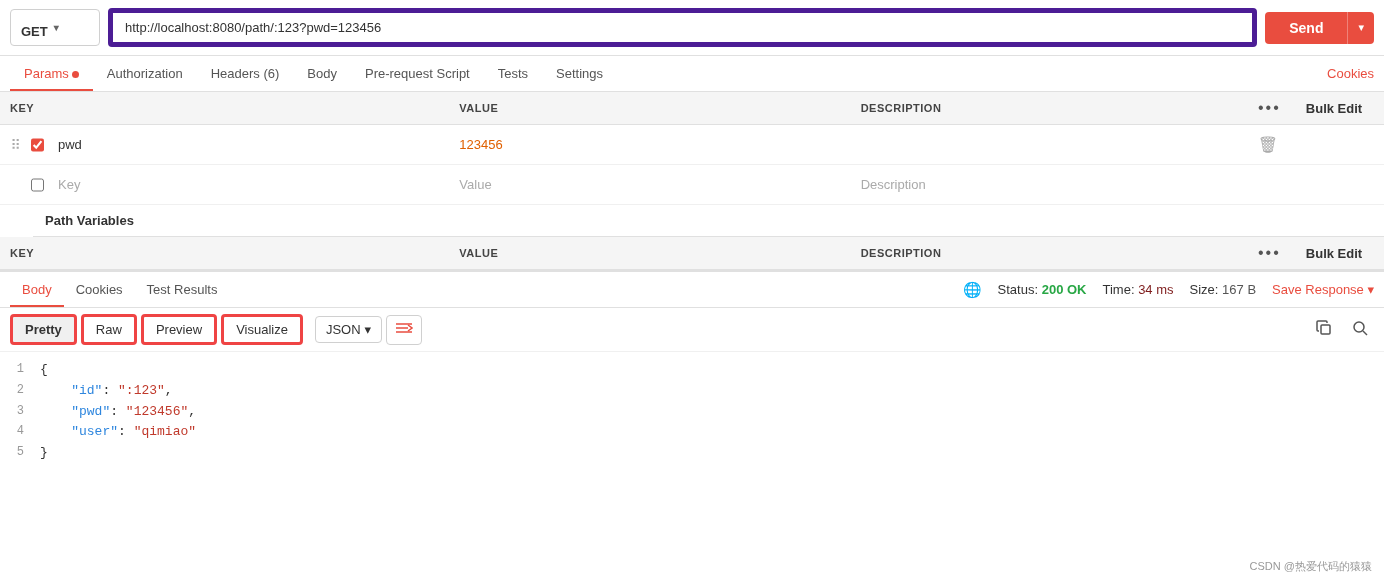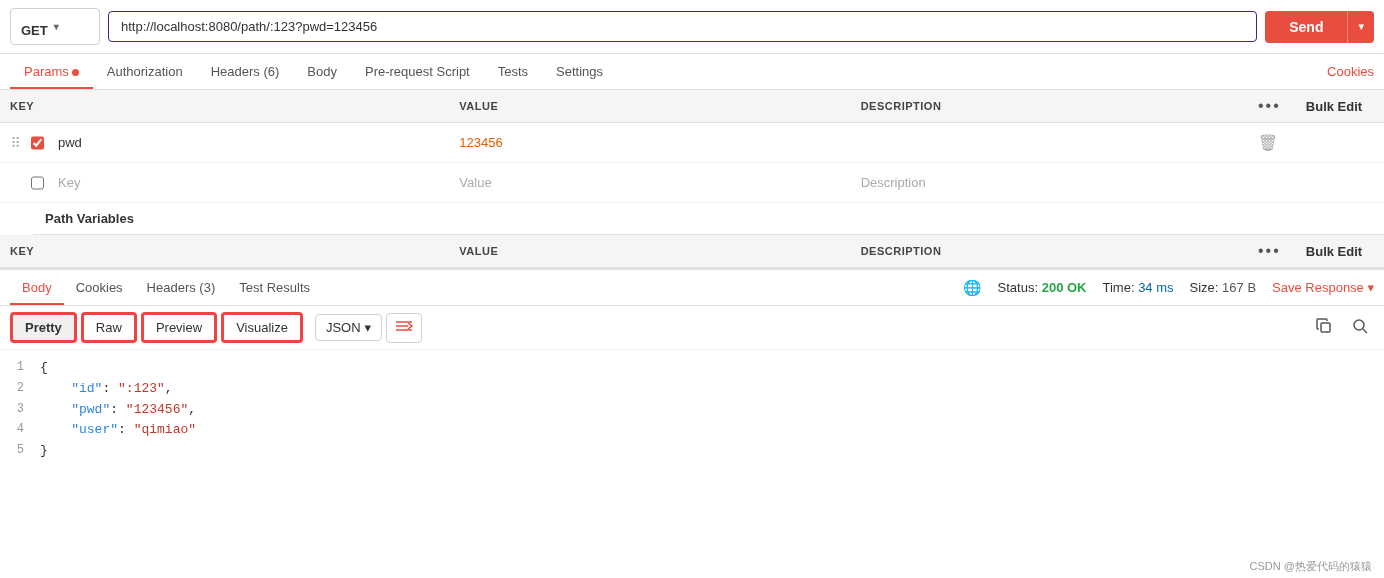--- a/index.html
+++ b/index.html
@@ -34,21 +34,21 @@
       font-size: 13px;
       color: #333;
       background: #fff;
       min-width: 90px;
     }
     .method-select .method-text { color: #333; margin-top: 8px; }
     .method-select .chevron { color: #666; font-size: 10px; }
     .url-input {
       flex: 1;
       padding: 7px 12px;
-      border: 1px solid #4c1d95;
+      border: 5px solid #4c1d95;
       border-radius: 4px;
       font-size: 13px;
       color: #333;
       outline: none;
     }
     .send-btn-wrapper {
       display: flex;
       border-radius: 4px;
       overflow: hidden;
     }
@@ -241,21 +241,21 @@
       margin-left: auto;
       display: flex;
       align-items: center;
       gap: 16px;
       font-size: 13px;
     }
     .status-badge {
       color: #28a745;
       font-weight: 600;
     }
-    .time-text { color: #0369a1; }
+    .time-text { color: #7f1d1d; }
     .size-text { color: #555; }
     .save-response {
       color: #e94d3f;
       font-weight: 500;
       cursor: pointer;
     }
     .globe-icon { color: #888; font-size: 15px; }
 
     
     .format-toolbar {
@@ -435,23 +435,20 @@
   <button class="more-btn">•••</button>
   <button class="bulk-edit-btn">Bulk Edit</button>
 </div>
 
 <div class="response-tabs-row">
   <div class="response-tab active">
     <span>Body</span>
   </div>
   <div class="response-tab">
     <span>Cookies</span>
-  </div>
-  <div class="response-tab">
-    <span>Headers (3)</span>
   </div>
   <div class="response-tab">
     <span>Test Results</span>
   </div>
   <div class="response-meta">
     <span class="globe-icon">🌐</span>
     <span>
       <span>Status:</span>
       <span class="status-badge">200 OK</span>
     </span>

